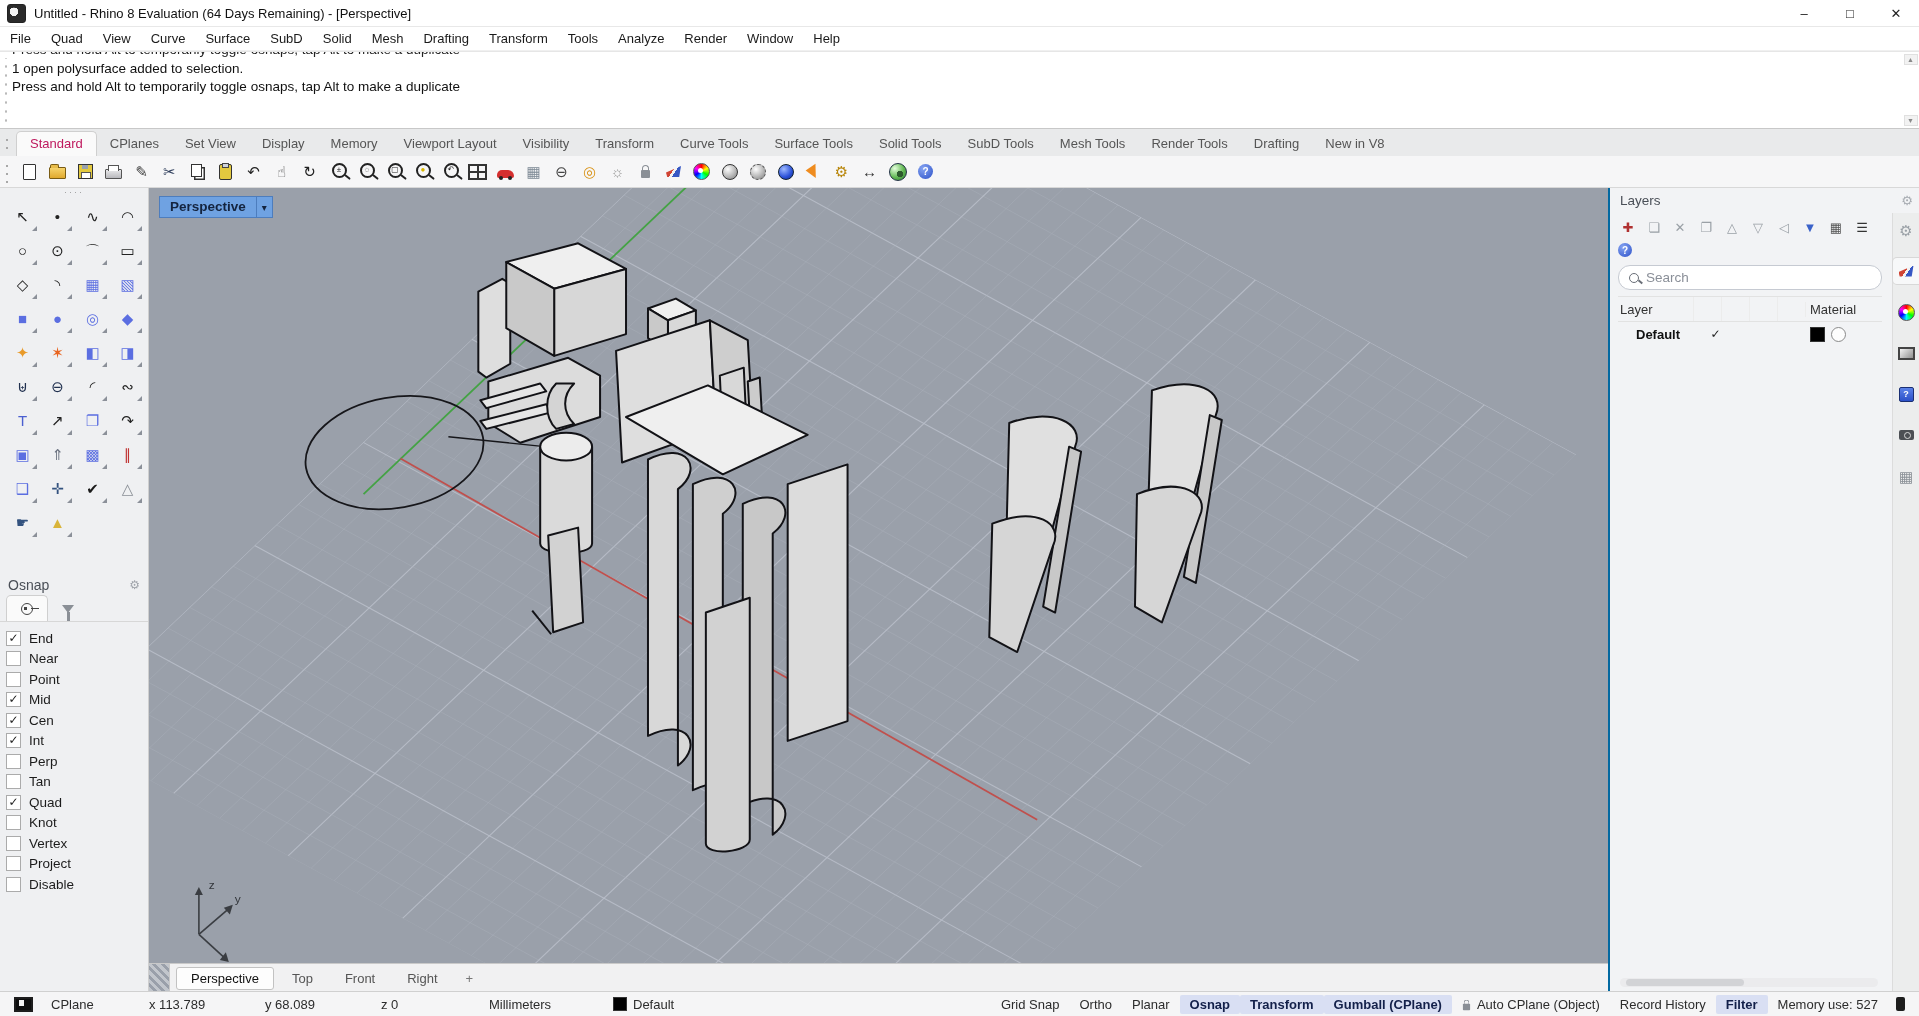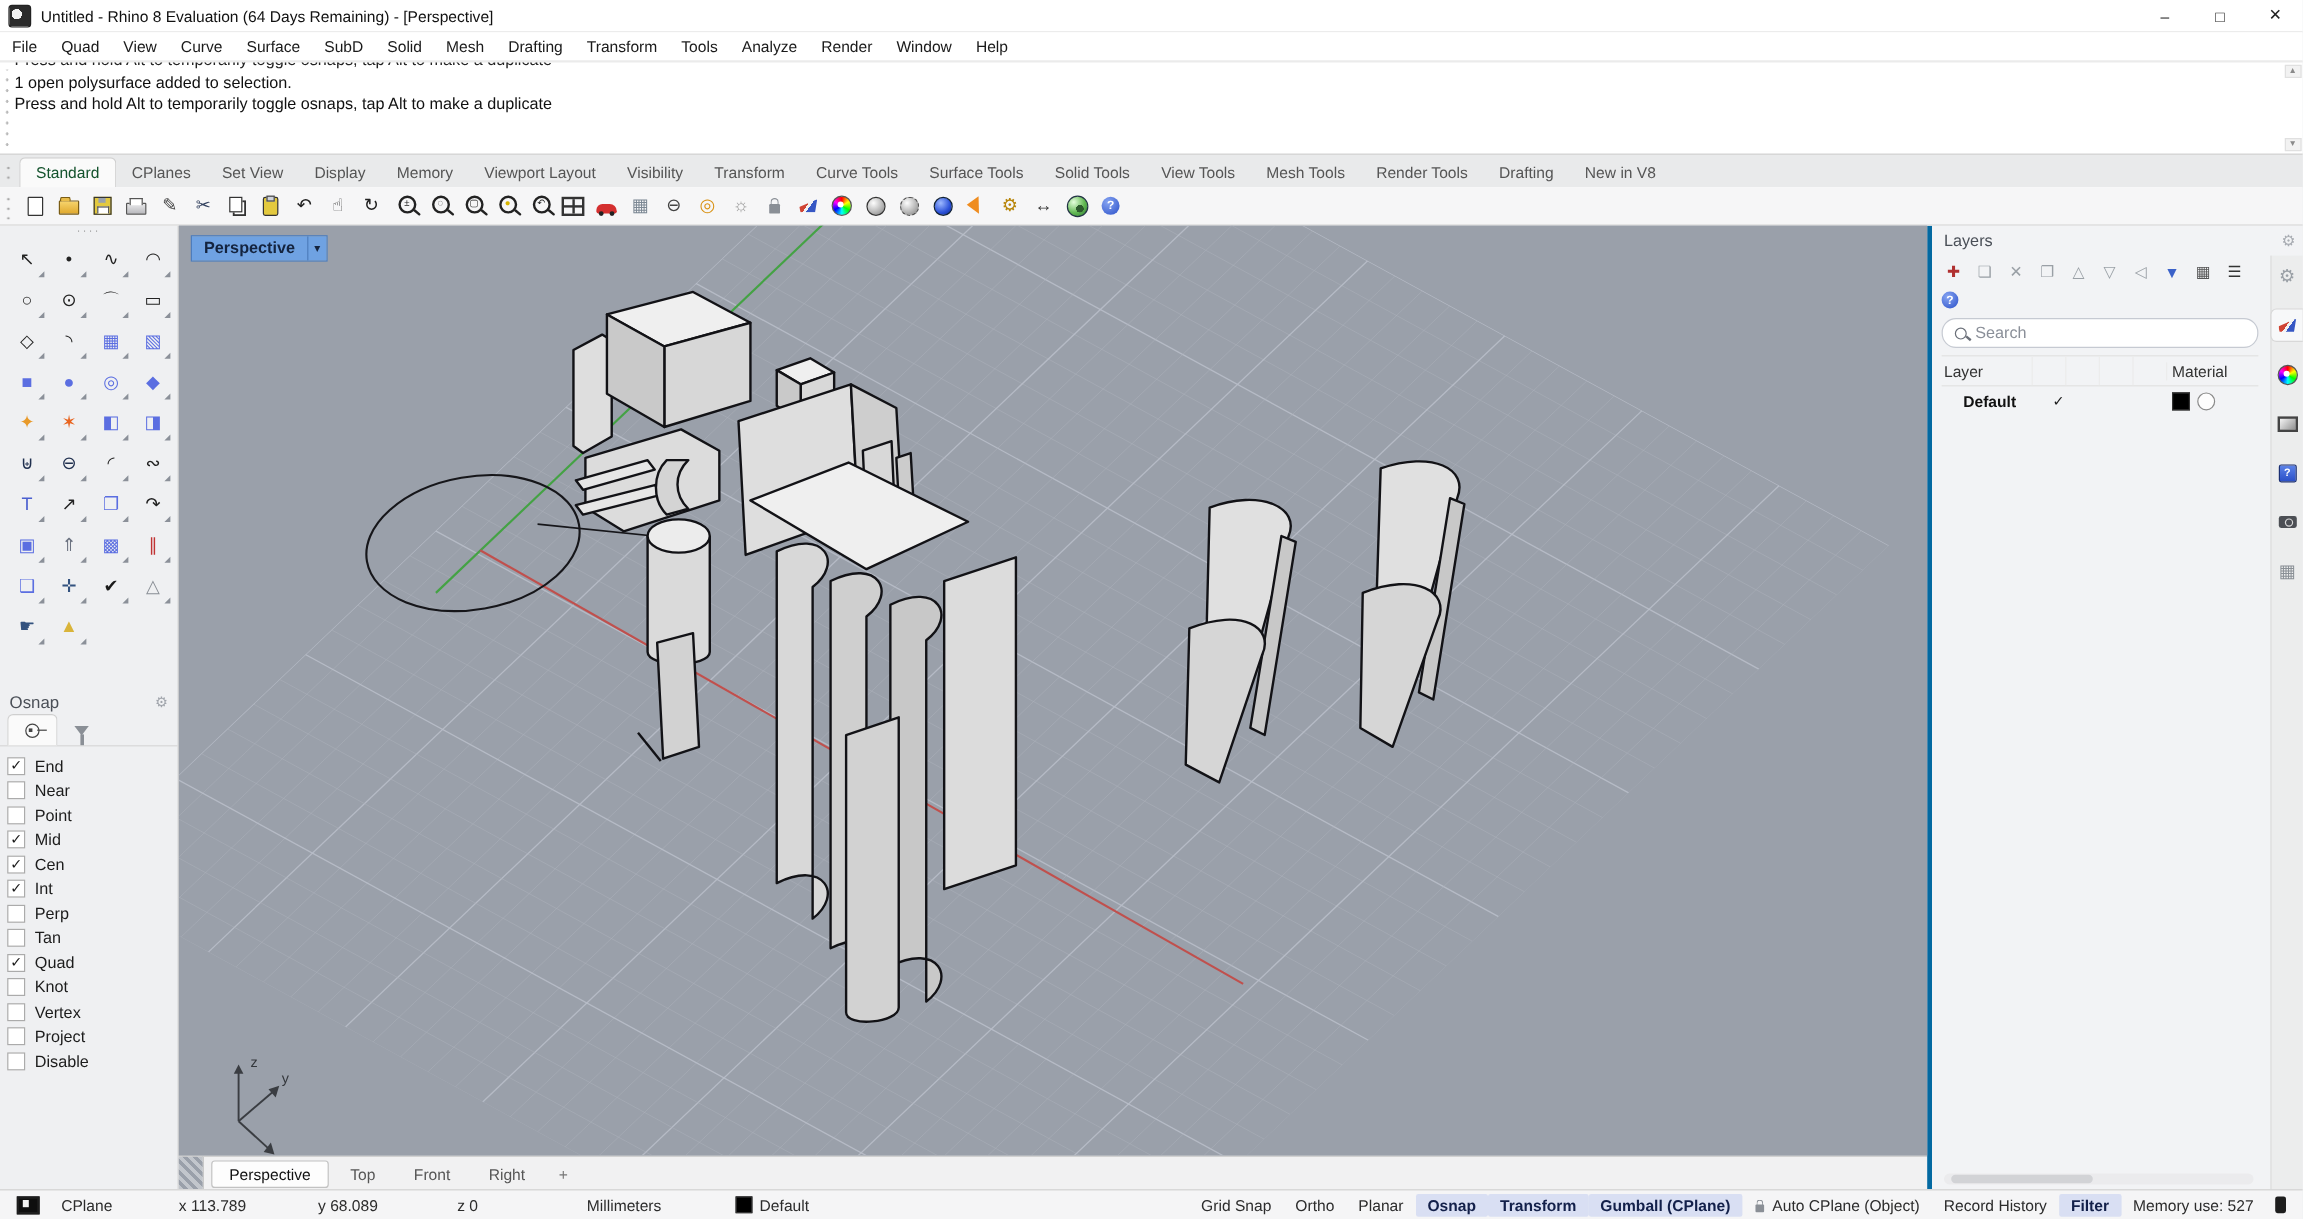--- a/index.html
+++ b/index.html
@@ -29,21 +29,21 @@
   .cmd-line{font-size:13.5px;line-height:18px;color:#111;white-space:nowrap;}
   .cmd-prompt-row{border-top:1px solid #e2e2e2;margin-top:2px;padding:3px 12px;font-size:13.5px;font-weight:bold;}
   .cmd-scroll{position:absolute;right:2px;top:2px;bottom:2px;width:13px;display:flex;flex-direction:column;justify-content:space-between;align-items:center;}
   .cmd-scroll .ar{font-size:7px;color:#8a8a8a;background:#f2f2f2;width:12px;text-align:center;padding:1px 0;border:1px solid #e0e0e0;}
 
   
   .tabbar{height:27px;background:#e9eaeb;display:flex;align-items:flex-end;padding-left:16px;flex:0 0 auto;position:relative;}
   .tabbar .grip{position:absolute;left:2px;top:5px;bottom:3px;width:7px;
      background:radial-gradient(circle,#a8a8a8 1px,transparent 1.3px) 2px 2px/6px 8px repeat-y;}
   .ttab{font-size:13px;color:#555;padding:4px 13px 5px;border-radius:5px 5px 0 0;}
-  .ttab.active{background:#fafafa;color:#14532d;border:1px solid #cfcfcf;border-bottom:none;}
+  .ttab.active{background:#fafafa;color:#be185d;border:1px solid #cfcfcf;border-bottom:none;}
 
   
   .iconbar{height:31px;background:#f6f6f7;border-bottom:1px solid #d8d8d8;display:flex;align-items:center;padding-left:16px;gap:1px;flex:0 0 auto;position:relative;}
   .iconbar .grip{position:absolute;left:2px;top:4px;bottom:4px;width:7px;
      background:radial-gradient(circle,#a8a8a8 1px,transparent 1.3px) 2px 2px/6px 8px repeat-y;}
   .tool{width:27px;height:27px;display:flex;align-items:center;justify-content:center;border-radius:3px;}
   .g{display:flex;align-items:center;justify-content:center;font-size:15px;line-height:1;}
 
   
   .i-page{width:11px;height:14px;background:#fff;border:1.5px solid #333;border-radius:1px;}
@@ -120,21 +120,21 @@
   .vplabel .dd{background:#6fa2e2;border-left:1px solid #4d7dbd;color:#14243f;font-size:10px;display:flex;align-items:center;padding:0 5px;}
 
   
   .vptabs{height:27px;background:#f1f1f2;border-top:1px solid #c9c9c9;display:flex;align-items:center;flex:0 0 auto;}
   .corner{width:20px;height:100%;background:repeating-linear-gradient(45deg,#c2c6cc 0 3px,#9aa0aa 3px 6px);border-right:1px solid #c9c9c9;}
   .vtab{font-size:13px;color:#555;padding:3px 14px;margin-top:1px;border-radius:3px;}
   .vtab.active{background:#fdfdfd;border:1px solid #c2c2c2;color:#111;}
   .vtab-add{color:#777;font-size:13px;padding:0 10px;}
 
   
-  .rightpanel{width:309px;flex:0 0 auto;background:#f2f3f5;border-left:4px solid #0369a1;display:flex;flex-direction:column;}
+  .rightpanel{width:309px;flex:0 0 auto;background:#f2f3f5;border-left:2px solid #0369a1;display:flex;flex-direction:column;}
   .rp-head{height:25px;display:flex;align-items:center;padding:0 6px 0 10px;font-size:13.5px;color:#4a4f57;}
   .rp-head .gear{margin-left:auto;color:#a8acb2;font-size:13px;}
   .rp-body{flex:1 1 auto;display:flex;min-height:0;}
   .rp-content{width:283px;display:flex;flex-direction:column;padding:2px 0 0 8px;position:relative;}
   .lay-toolbar{display:flex;align-items:center;gap:6px;height:24px;}
   .lt-ic{width:20px;display:flex;align-items:center;justify-content:center;font-size:13px;}
   .lay-help{height:22px;display:flex;align-items:center;}
   .searchbox{height:23px;border:1px solid #c6cad2;border-radius:12px;background:#fff;display:flex;align-items:center;padding:0 10px;margin:4px 10px 6px 0;}
   .searchbox .sicon{width:8px;height:8px;border:1.6px solid #6a6f78;border-radius:50%;position:relative;margin-right:7px;flex:0 0 auto;}
   .searchbox .sicon::after{content:"";position:absolute;width:5px;height:1.6px;background:#6a6f78;right:-5px;bottom:-1px;transform:rotate(40deg);}
@@ -254,21 +254,21 @@
         <span class="ttab">Visibility</span>
 
         <span class="ttab">Transform</span>
 
         <span class="ttab">Curve Tools</span>
 
         <span class="ttab">Surface Tools</span>
 
         <span class="ttab">Solid Tools</span>
 
-        <span class="ttab">View Tools</span>
+        <span class="ttab">SubD Tools</span>
 
         <span class="ttab">Mesh Tools</span>
 
         <span class="ttab">Render Tools</span>
 
         <span class="ttab">Drafting</span>
 
         <span class="ttab">New in V8</span>
       </div>
   </div>

